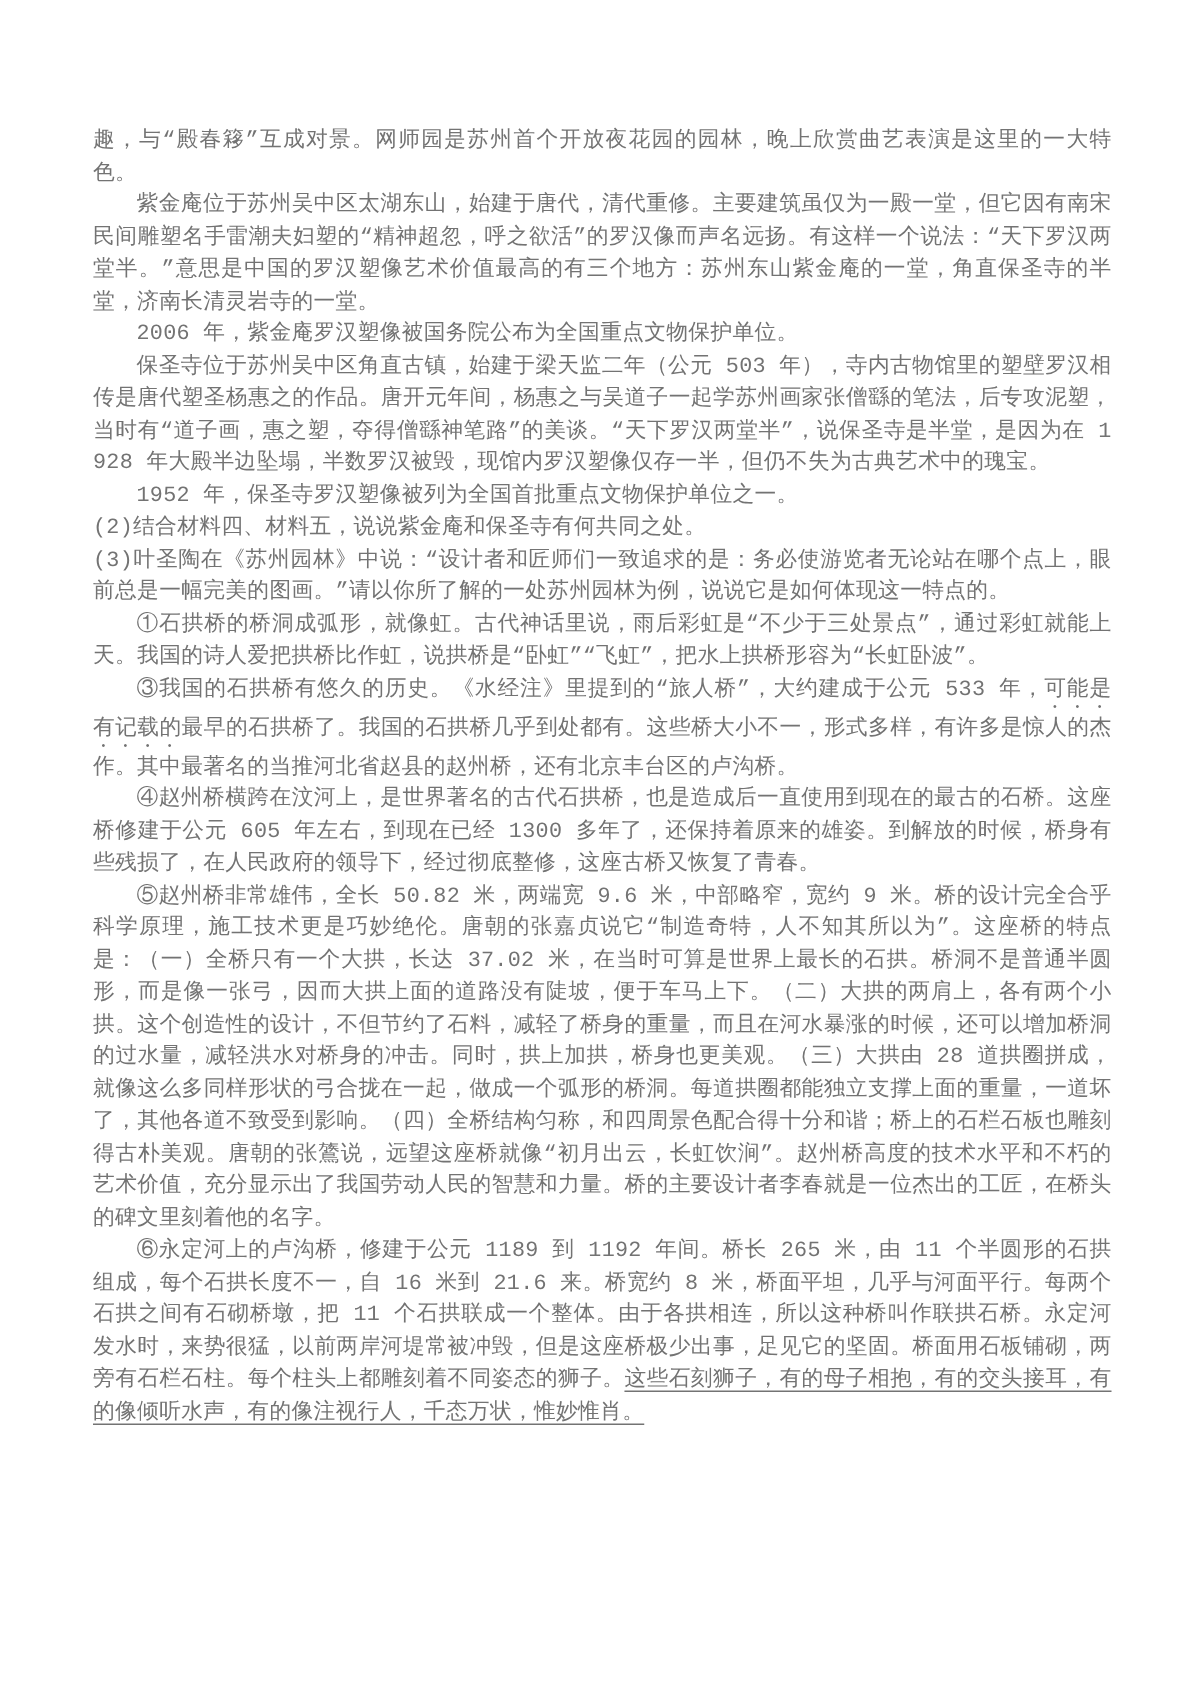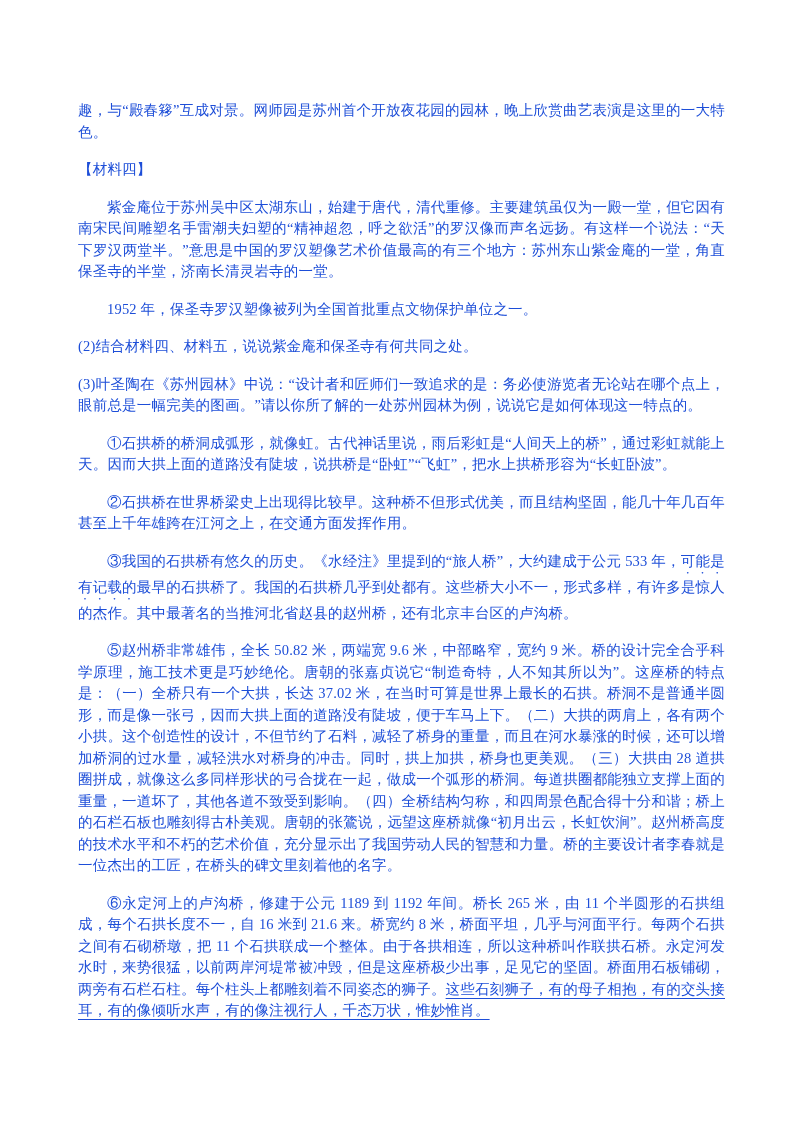--- a/index.html
+++ b/index.html
@@ -15,26 +15,26 @@
     box-sizing: border-box;
     width: 793px;
     height: 1122px;
     background: #ffffff;
     padding: 84px 52px 0 62px;
   }
   .doc-body {
     width: 679px;
   }
   .para {
-    margin: 16px;
+    margin: 0;
     padding: 0;
-    font-family: Liberation Serif, serif;
+    font-family: Liberation Mono, monospace;
     font-size: 14.5px;
     line-height: 21.5px;
-    color: #1d4ed8;
+    color: #737373;
     text-align: justify;
     word-break: break-all;
     letter-spacing: 0.2px;
   }
   .para.indent { text-indent: 2em; }
   .u {
     text-decoration: underline;
     text-underline-offset: 4px;
     text-decoration-thickness: 1px;
   }
@@ -44,24 +44,25 @@
     text-emphasis: dot;
     text-emphasis-position: under right;
   }
 </style>
 </head>
 <body>
 
 <div class="page">
   <div class="doc-body">
       <p class="para"><span>趣，与“殿春簃”互成对景。网师园是苏州首个开放夜花园的园林，晚上欣赏曲艺表演是这里的一大特色。</span></p>
-      <p class="para"><span>【材料四】</span></p>
       <p class="para indent"><span>紫金庵位于苏州吴中区太湖东山，始建于唐代，清代重修。主要建筑虽仅为一殿一堂，但它因有南宋民间雕塑名手雷潮夫妇塑的“精神超忽，呼之欲活”的罗汉像而声名远扬。有这样一个说法：“天下罗汉两堂半。”意思是中国的罗汉塑像艺术价值最高的有三个地方：苏州东山紫金庵的一堂，角直保圣寺的半堂，济南长清灵岩寺的一堂。</span></p>
+      <p class="para indent"><span>2006 年，紫金庵罗汉塑像被国务院公布为全国重点文物保护单位。</span></p>
+      <p class="para indent"><span>保圣寺位于苏州吴中区角直古镇，始建于梁天监二年（公元 503 年），寺内古物馆里的塑壁罗汉相传是唐代塑圣杨惠之的作品。唐开元年间，杨惠之与吴道子一起学苏州画家张僧繇的笔法，后专攻泥塑，当时有“道子画，惠之塑，夺得僧繇神笔路”的美谈。“天下罗汉两堂半”，说保圣寺是半堂，是因为在 1928 年大殿半边坠塌，半数罗汉被毁，现馆内罗汉塑像仅存一半，但仍不失为古典艺术中的瑰宝。</span></p>
       <p class="para indent"><span>1952 年，保圣寺罗汉塑像被列为全国首批重点文物保护单位之一。</span></p>
       <p class="para"><span>(2)结合材料四、材料五，说说紫金庵和保圣寺有何共同之处。</span></p>
       <p class="para"><span>(3)叶圣陶在《苏州园林》中说：“设计者和匠师们一致追求的是：务必使游览者无论站在哪个点上，眼前总是一幅完美的图画。”请以你所了解的一处苏州园林为例，说说它是如何体现这一特点的。</span></p>
-      <p class="para indent"><span>①石拱桥的桥洞成弧形，就像虹。古代神话里说，雨后彩虹是“人间天上的桥”，通过彩虹就能上天。因而大拱上面的道路没有陡坡，说拱桥是“卧虹”“飞虹”，把水上拱桥形容为“长虹卧波”。</span></p>
-      <p class="para indent"><span>②石拱桥在世界桥梁史上出现得比较早。这种桥不但形式优美，而且结构坚固，能几十年几百年甚至上千年雄跨在江河之上，在交通方面发挥作用。</span></p>
+      <p class="para indent"><span>①石拱桥的桥洞成弧形，就像虹。古代神话里说，雨后彩虹是“不少于三处景点”，通过彩虹就能上天。我国的诗人爱把拱桥比作虹，说拱桥是“卧虹”“飞虹”，把水上拱桥形容为“长虹卧波”。</span></p>
       <p class="para indent"><span>③我国的石拱桥有悠久的历史。《水经注》里提到的“旅人桥”，大约建成于公元 533 年，</span><span class="dots">可能是有记载的</span><span>最早的石拱桥了。我国的石拱桥几乎到处都有。这些桥大小不一，形式多样，有许多是惊人的杰作。其中最著名的当推河北省赵县的赵州桥，还有北京丰台区的卢沟桥。</span></p>
+      <p class="para indent"><span>④赵州桥横跨在汶河上，是世界著名的古代石拱桥，也是造成后一直使用到现在的最古的石桥。这座桥修建于公元 605 年左右，到现在已经 1300 多年了，还保持着原来的雄姿。到解放的时候，桥身有些残损了，在人民政府的领导下，经过彻底整修，这座古桥又恢复了青春。</span></p>
       <p class="para indent"><span>⑤赵州桥非常雄伟，全长 50.82 米，两端宽 9.6 米，中部略窄，宽约 9 米。桥的设计完全合乎科学原理，施工技术更是巧妙绝伦。唐朝的张嘉贞说它“制造奇特，人不知其所以为”。这座桥的特点是：（一）全桥只有一个大拱，长达 37.02 米，在当时可算是世界上最长的石拱。桥洞不是普通半圆形，而是像一张弓，因而大拱上面的道路没有陡坡，便于车马上下。（二）大拱的两肩上，各有两个小拱。这个创造性的设计，不但节约了石料，减轻了桥身的重量，而且在河水暴涨的时候，还可以增加桥洞的过水量，减轻洪水对桥身的冲击。同时，拱上加拱，桥身也更美观。（三）大拱由 28 道拱圈拼成，就像这么多同样形状的弓合拢在一起，做成一个弧形的桥洞。每道拱圈都能独立支撑上面的重量，一道坏了，其他各道不致受到影响。（四）全桥结构匀称，和四周景色配合得十分和谐；桥上的石栏石板也雕刻得古朴美观。唐朝的张鷟说，远望这座桥就像“初月出云，长虹饮涧”。赵州桥高度的技术水平和不朽的艺术价值，充分显示出了我国劳动人民的智慧和力量。桥的主要设计者李春就是一位杰出的工匠，在桥头的碑文里刻着他的名字。</span></p>
       <p class="para indent"><span>⑥永定河上的卢沟桥，修建于公元 1189 到 1192 年间。桥长 265 米，由 11 个半圆形的石拱组成，每个石拱长度不一，自 16 米到 21.6 来。桥宽约 8 米，桥面平坦，几乎与河面平行。每两个石拱之间有石砌桥墩，把 11 个石拱联成一个整体。由于各拱相连，所以这种桥叫作联拱石桥。永定河发水时，来势很猛，以前两岸河堤常被冲毁，但是这座桥极少出事，足见它的坚固。桥面用石板铺砌，两旁有石栏石柱。每个柱头上都雕刻着不同姿态的狮子。</span><span class="u">这些石刻狮子，有的母子相抱，有的交头接耳，有的像倾听水声，有的像注视行人，千态万状，惟妙惟肖。</span></p>
     </div>
 </div>
 
 </body></html>

